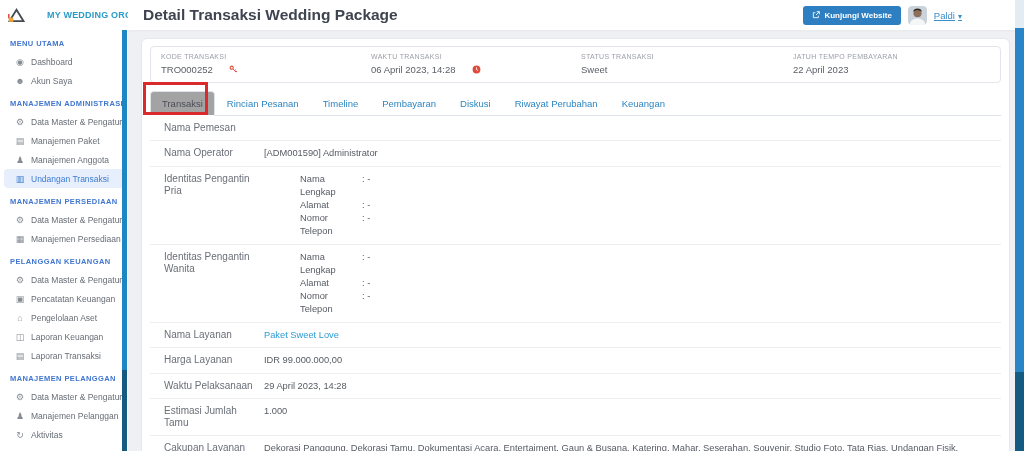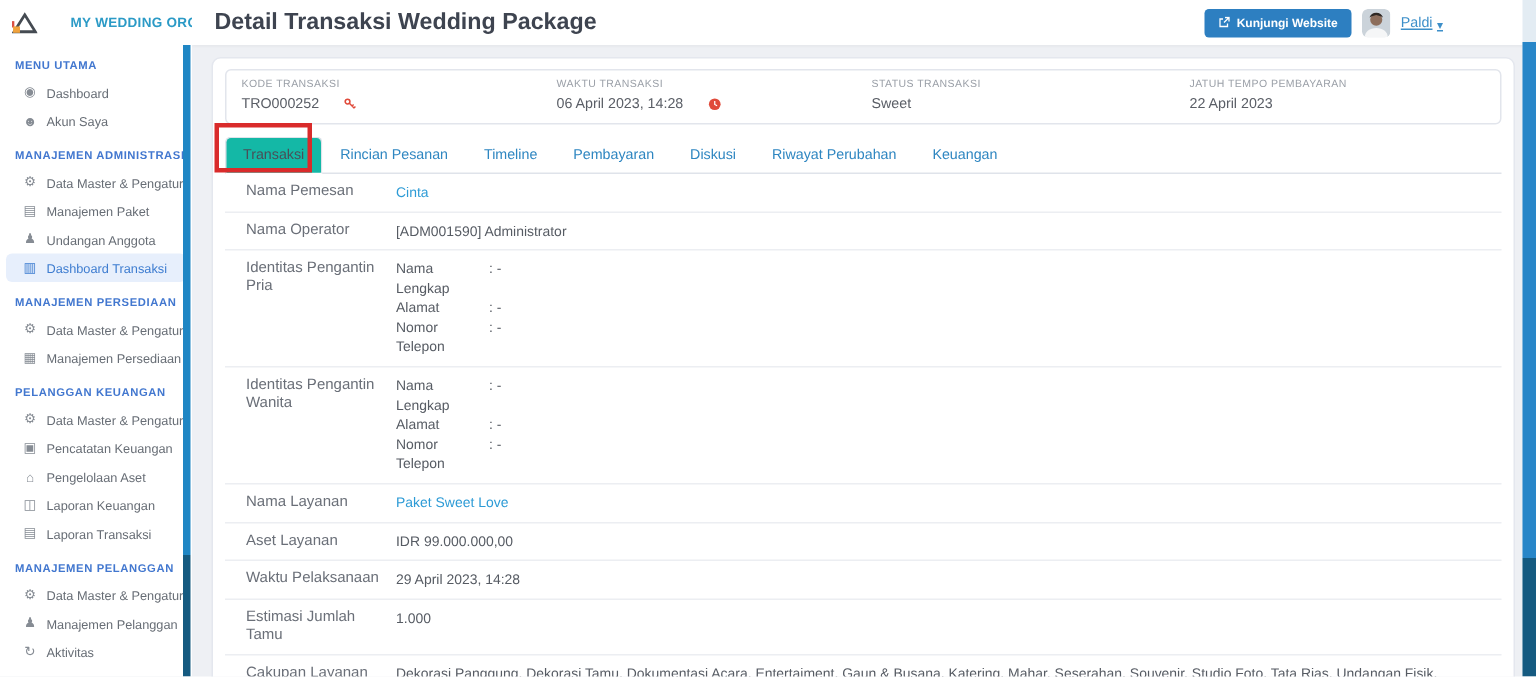--- a/index.html
+++ b/index.html
@@ -68,35 +68,35 @@
   
   .tabs {
     display:flex; align-items:flex-end; margin:8px 8px 0 8px;
     border-bottom:1px solid #dfe3ea; position:relative;
   }
   .tab {
     font-size:9.5px; padding:6px 11px 6px 11px; color:#2e86c1; cursor:pointer;
     border:1px solid transparent; margin-bottom:-1px; white-space:nowrap;
   }
   .tab.active {
-    background:#14b8a6; color:#4a4e57; border-color:#dfe3ea;
+    background:#a3a3a3; color:#4a4e57; border-color:#dfe3ea;
     border-bottom-color:#fff; border-radius:4px 4px 0 0;
   }
   .annotation-box {
     position:absolute; left:1px; top:43px; width:65px; height:33px;
     border:3px solid #d92b2b; z-index:10; pointer-events:none;
   }
 
   
   .detail-table { margin:0 8px; }
   .drow { display:flex; padding:6px 0 6px 14px; border-bottom:1px solid #eceef2; }
   .dlabel { flex:0 0 100px; font-size:10px; color:#6a6f78; line-height:12px; padding-right:6px; }
   .dvalue { flex:1; font-size:9.3px; color:#565b63; line-height:12.5px; padding-right:12px; }
   .dvalue.link { color:#2d9bd6; cursor:pointer; }
-  .sub-line { display:flex; line-height:13px; }
+  .sub-line { display:flex; line-height:13px;margin-left:36px; }
   .sub-k { flex:0 0 62px; }
   .drow:last-child { border-bottom:none; }
 
   
   .page-scroll-track { position:absolute; right:0; top:0; width:9px; height:451px; background:#e3ecf3; z-index:9; }
   .page-scroll-thumb { position:absolute; right:0; top:28px; width:9px; height:344px; background:#2886c8; z-index:10; }
   .page-scroll-bottom { position:absolute; right:0; top:372px; width:9px; height:79px; background:#155a80; z-index:10; }
 
   svg { display:block; }
 </style>
@@ -129,25 +129,25 @@
   <div class="side-item">
     <span class="glyph">⚙</span>
     <span>Data Master &amp; Pengaturan</span>
   </div>
   <div class="side-item">
     <span class="glyph">▤</span>
     <span>Manajemen Paket</span>
   </div>
   <div class="side-item">
     <span class="glyph">♟</span>
-    <span>Undangan Anggota</span>
+    <span>Manajemen Anggota</span>
   </div>
   <div class="side-item active">
     <span class="glyph">▥</span>
-    <span>Dashboard Transaksi</span>
+    <span>Undangan Transaksi</span>
   </div>
 
   <div class="side-section-title">MANAJEMEN PERSEDIAAN</div>
   <div class="side-item">
     <span class="glyph">⚙</span>
     <span>Data Master &amp; Pengaturan</span>
   </div>
   <div class="side-item">
     <span class="glyph">▦</span>
     <span>Manajemen Persediaan</span>
@@ -269,21 +269,20 @@
     <div class="tab">Diskusi</div>
     <div class="tab">Riwayat Perubahan</div>
     <div class="tab">Keuangan</div>
   </div>
 
   <div class="annotation-box"></div>
 
   <div class="detail-table">
     <div class="drow">
       <div class="dlabel">Nama Pemesan</div>
-      <div class="dvalue link">Cinta</div>
     </div>
     <div class="drow">
       <div class="dlabel">Nama Operator</div>
       <div class="dvalue">[ADM001590] Administrator</div>
     </div>
     <div class="drow">
       <div class="dlabel">Identitas Pengantin Pria</div>
       <div class="dvalue">
         <div class="sub-line">
             <span class="sub-k">Nama Lengkap</span>
@@ -314,21 +313,21 @@
             <span class="sub-k">Nomor Telepon</span>
             <span>: -</span>
           </div>
       </div>
     </div>
     <div class="drow">
       <div class="dlabel">Nama Layanan</div>
       <div class="dvalue link">Paket Sweet Love</div>
     </div>
     <div class="drow">
-      <div class="dlabel">Aset Layanan</div>
+      <div class="dlabel">Harga Layanan</div>
       <div class="dvalue">IDR 99.000.000,00</div>
     </div>
     <div class="drow">
       <div class="dlabel">Waktu Pelaksanaan</div>
       <div class="dvalue">29 April 2023, 14:28</div>
     </div>
     <div class="drow">
       <div class="dlabel">Estimasi Jumlah Tamu</div>
       <div class="dvalue">1.000</div>
     </div>

